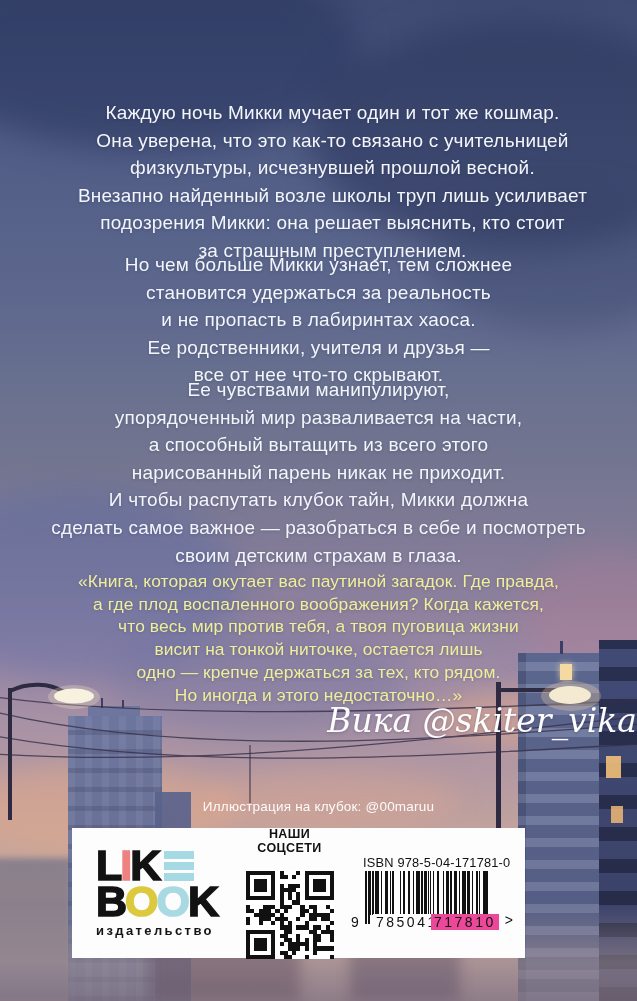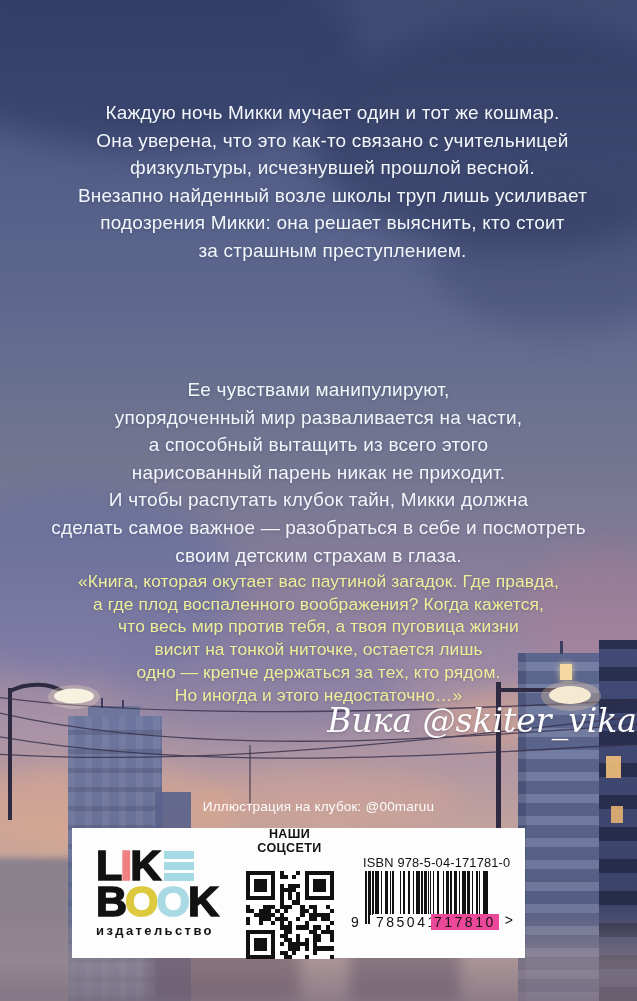--- a/index.html
+++ b/index.html
@@ -155,20 +155,25 @@
     <ellipse cx="571" cy="696" rx="30" ry="15" fill="rgba(245,205,160,.30)"></ellipse>
     <ellipse cx="570" cy="695" rx="21" ry="9" fill="#f4ead2"></ellipse>
   </svg>
 
   <div class="text-layer blurb p1">Каждую ночь Микки мучает один и тот же кошмар.
 Она уверена, что это как-то связано с учительницей
 физкультуры, исчезнувшей прошлой весной.
 Внезапно найденный возле школы труп лишь усиливает
 подозрения Микки: она решает выяснить, кто стоит
 за страшным преступлением.</div>
+  <div class="text-layer blurb p2">Но чем больше Микки узнает, тем сложнее
+становится удержаться за реальность
+и не пропасть в лабиринтах хаоса.
+Ее родственники, учителя и друзья —
+все от нее что-то скрывают.</div>
   <div class="text-layer quote" style="color: rgb(237, 239, 155);">«Книга, которая окутает вас паутиной загадок. Где правда,
 а где плод воспаленного воображения? Когда кажется,
 что весь мир против тебя, а твоя пуговица жизни
 висит на тонкой ниточке, остается лишь
 одно — крепче держаться за тех, кто рядом.
 Но иногда и этого недостаточно…»</div>
 
   <div class="text-layer blurb p3">Ее чувствами манипулируют,
 упорядоченный мир разваливается на части,
 а способный вытащить из всего этого

